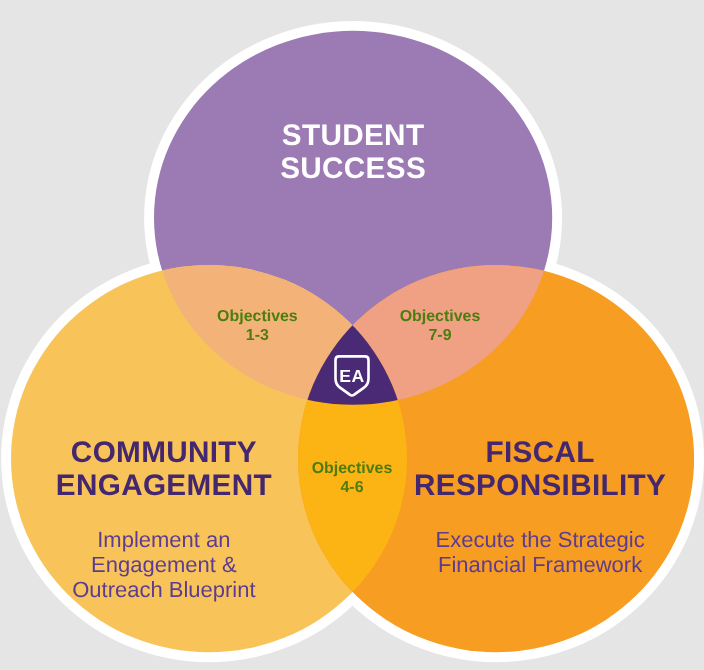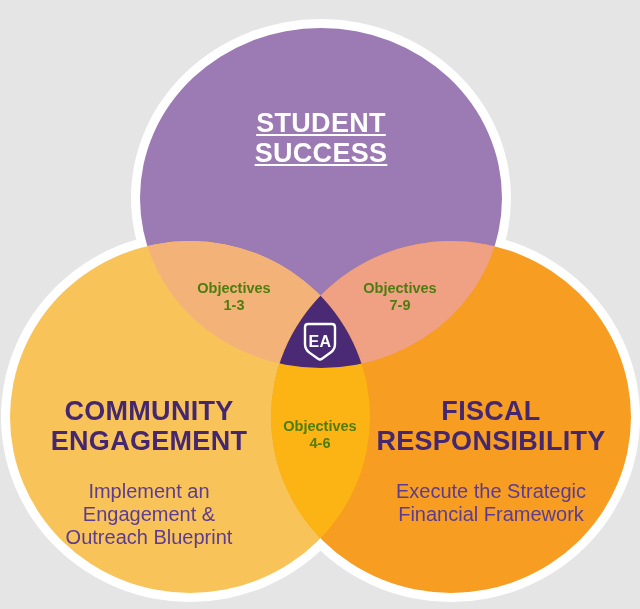--- a/index.html
+++ b/index.html
@@ -39,21 +39,21 @@
 
   .circle-subtitle {
     font-size: 20px;
     line-height: 23px;
     margin-top: 6px;
     white-space: pre-line;
   }
 
   .lbl-student  { left: 321px; top: 90px; }
   .lbl-student .circle-title,
-  .lbl-student .circle-subtitle { color: #FFFFFF; text-decoration: underline; }
+  .lbl-student .circle-subtitle { color: #FFFFFF; }
 
   .lbl-community { left: 149px; top: 378px; }
   .lbl-fiscal    { left: 491px; top: 378px; }
   .lbl-community .circle-title,
   .lbl-fiscal .circle-title { color: #44276E; }
   .lbl-community .circle-subtitle,
   .lbl-fiscal .circle-subtitle { color: #5C3C91; }
 
   .obj-label {
     position: absolute;

